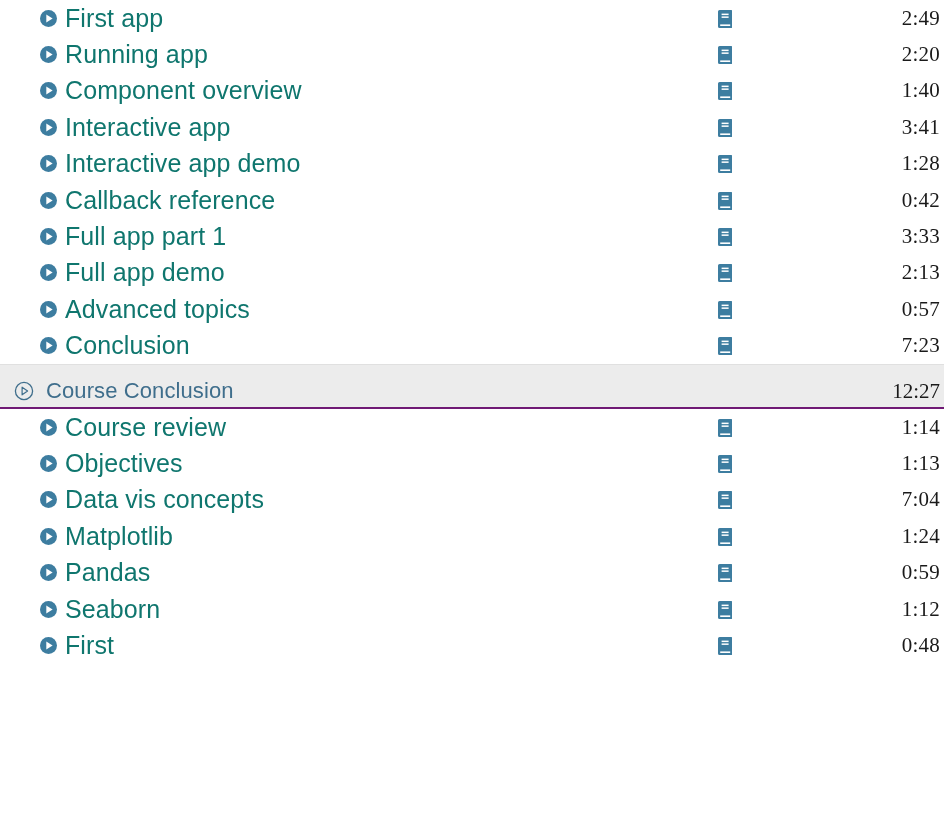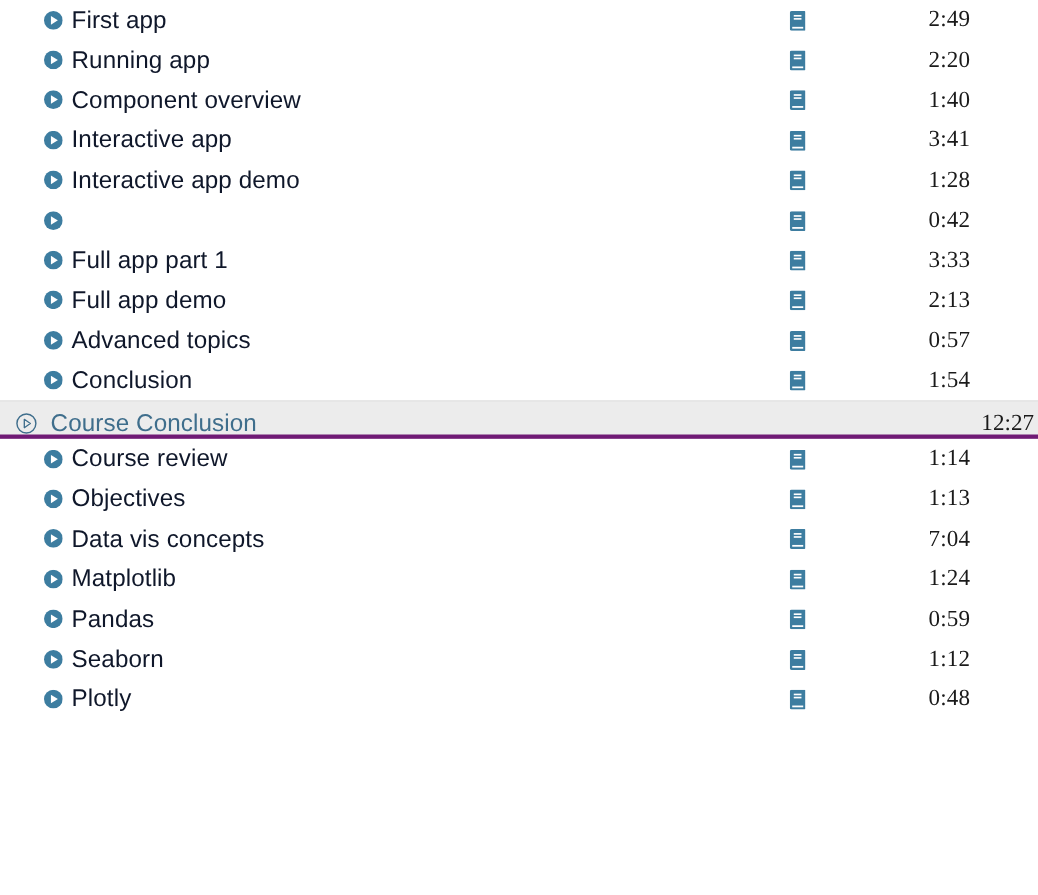--- a/index.html
+++ b/index.html
@@ -35,22 +35,22 @@
 
   .play-icon {
     width: 17px;
     height: 17px;
     flex: 0 0 17px;
     display: block;
     margin-right: 8px;
   }
 
   .lecture-title {
-    font-size: 22px;
-    color: #0f172a;
+    font-size: 25px;
+    color: #0f766e;
     white-space: nowrap;
     letter-spacing: 0.1px;
     line-height: 1;
   }
 
   .spacer {
     flex: 1 1 auto;
   }
 
   .book-icon {
@@ -67,40 +67,41 @@
     display: flex;
     justify-content: flex-start;
     align-items: center;
     padding-left: 24px;
     box-sizing: border-box;
   }
 
   .duration-cell {
     width: 100px;
     flex: 0 0 100px;
+    text-align: right;
     padding-right: 4px;
     box-sizing: border-box;
   }
 
   .duration {
     font-family: "Liberation Serif", "DejaVu Serif", serif;
     font-size: 21px;
     color: #1a1a1a;
     line-height: 1;
     letter-spacing: 0.2px;
   }
 
   
   .section-header {
     display: flex;
     align-items: center;
-    height: 35px;
+    height: 45px;
     background: #ececec;
     border-top: 1px solid #e0e0e0;
-    border-bottom: 4px solid #701a75;
+    border-bottom: 2px solid #701a75;
     box-sizing: border-box;
     padding: 11px 0 0 14px;
     margin: 0;
   }
 
   .section-icon {
     width: 20px;
     height: 20px;
     flex: 0 0 20px;
     display: block;
@@ -220,20 +221,21 @@
               <rect x="2.2" y="14.4" width="10" height="1.6" fill="#ffffff"></rect>
             </svg></span>
         </span>
         <span class="duration-cell"><span class="duration">1:28</span></span>
       </div>
       <div class="lecture-row">
         <span class="play-icon"><svg width="17" height="17" viewBox="0 0 17 17" xmlns="http://www.w3.org/2000/svg">
             <circle cx="8.5" cy="8.5" r="8.5" fill="#3d7da0"></circle>
             <path d="M6.3 4.6 L12.6 8.5 L6.3 12.4 Z" fill="#ffffff"></path>
           </svg></span>
+        <span class="lecture-title">Callback reference</span>
         <span class="spacer"></span>
         <span class="icon-cell">
           <span class="book-icon"><svg width="15" height="18" viewBox="0 0 15 18" xmlns="http://www.w3.org/2000/svg">
               <path d="M1.6 0 H13.4 A0.6 0.6 0 0 1 14 0.6 V17.4 A0.6 0.6 0 0 1 13.4 18 H1.6 A1.6 1.6 0 0 1 0 16.4 V1.6 A1.6 1.6 0 0 1 1.6 0 Z" fill="#3d7da0"></path>
               <rect x="3.6" y="3.6" width="7" height="1.5" fill="#ffffff"></rect>
               <rect x="3.6" y="6.4" width="7" height="1.5" fill="#ffffff"></rect>
               <rect x="2.2" y="14.4" width="10" height="1.6" fill="#ffffff"></rect>
             </svg></span>
         </span>
         <span class="duration-cell"><span class="duration">0:42</span></span>
@@ -297,21 +299,21 @@
         <span class="lecture-title">Conclusion</span>
         <span class="spacer"></span>
         <span class="icon-cell">
           <span class="book-icon"><svg width="15" height="18" viewBox="0 0 15 18" xmlns="http://www.w3.org/2000/svg">
               <path d="M1.6 0 H13.4 A0.6 0.6 0 0 1 14 0.6 V17.4 A0.6 0.6 0 0 1 13.4 18 H1.6 A1.6 1.6 0 0 1 0 16.4 V1.6 A1.6 1.6 0 0 1 1.6 0 Z" fill="#3d7da0"></path>
               <rect x="3.6" y="3.6" width="7" height="1.5" fill="#ffffff"></rect>
               <rect x="3.6" y="6.4" width="7" height="1.5" fill="#ffffff"></rect>
               <rect x="2.2" y="14.4" width="10" height="1.6" fill="#ffffff"></rect>
             </svg></span>
         </span>
-        <span class="duration-cell"><span class="duration">1:54</span></span>
+        <span class="duration-cell"><span class="duration">7:23</span></span>
       </div>
     </div>
 
   <div class="section-header">
     <span class="section-icon">
       <svg width="20" height="20" viewBox="0 0 20 20" xmlns="http://www.w3.org/2000/svg">
         <circle cx="10" cy="10" r="8.6" fill="none" stroke="#3f6e8c" stroke-width="1.3"></circle>
         <path d="M8.1 6.2 L13.6 10 L8.1 13.8 Z" fill="none" stroke="#3f6e8c" stroke-width="1.2" stroke-linejoin="round"></path>
       </svg>
     </span>
@@ -423,21 +425,21 @@
               <rect x="2.2" y="14.4" width="10" height="1.6" fill="#ffffff"></rect>
             </svg></span>
         </span>
         <span class="duration-cell"><span class="duration">1:12</span></span>
       </div>
       <div class="lecture-row">
         <span class="play-icon"><svg width="17" height="17" viewBox="0 0 17 17" xmlns="http://www.w3.org/2000/svg">
             <circle cx="8.5" cy="8.5" r="8.5" fill="#3d7da0"></circle>
             <path d="M6.3 4.6 L12.6 8.5 L6.3 12.4 Z" fill="#ffffff"></path>
           </svg></span>
-        <span class="lecture-title">Plotly</span>
+        <span class="lecture-title">First</span>
         <span class="spacer"></span>
         <span class="icon-cell">
           <span class="book-icon"><svg width="15" height="18" viewBox="0 0 15 18" xmlns="http://www.w3.org/2000/svg">
               <path d="M1.6 0 H13.4 A0.6 0.6 0 0 1 14 0.6 V17.4 A0.6 0.6 0 0 1 13.4 18 H1.6 A1.6 1.6 0 0 1 0 16.4 V1.6 A1.6 1.6 0 0 1 1.6 0 Z" fill="#3d7da0"></path>
               <rect x="3.6" y="3.6" width="7" height="1.5" fill="#ffffff"></rect>
               <rect x="3.6" y="6.4" width="7" height="1.5" fill="#ffffff"></rect>
               <rect x="2.2" y="14.4" width="10" height="1.6" fill="#ffffff"></rect>
             </svg></span>
         </span>
         <span class="duration-cell"><span class="duration">0:48</span></span>

